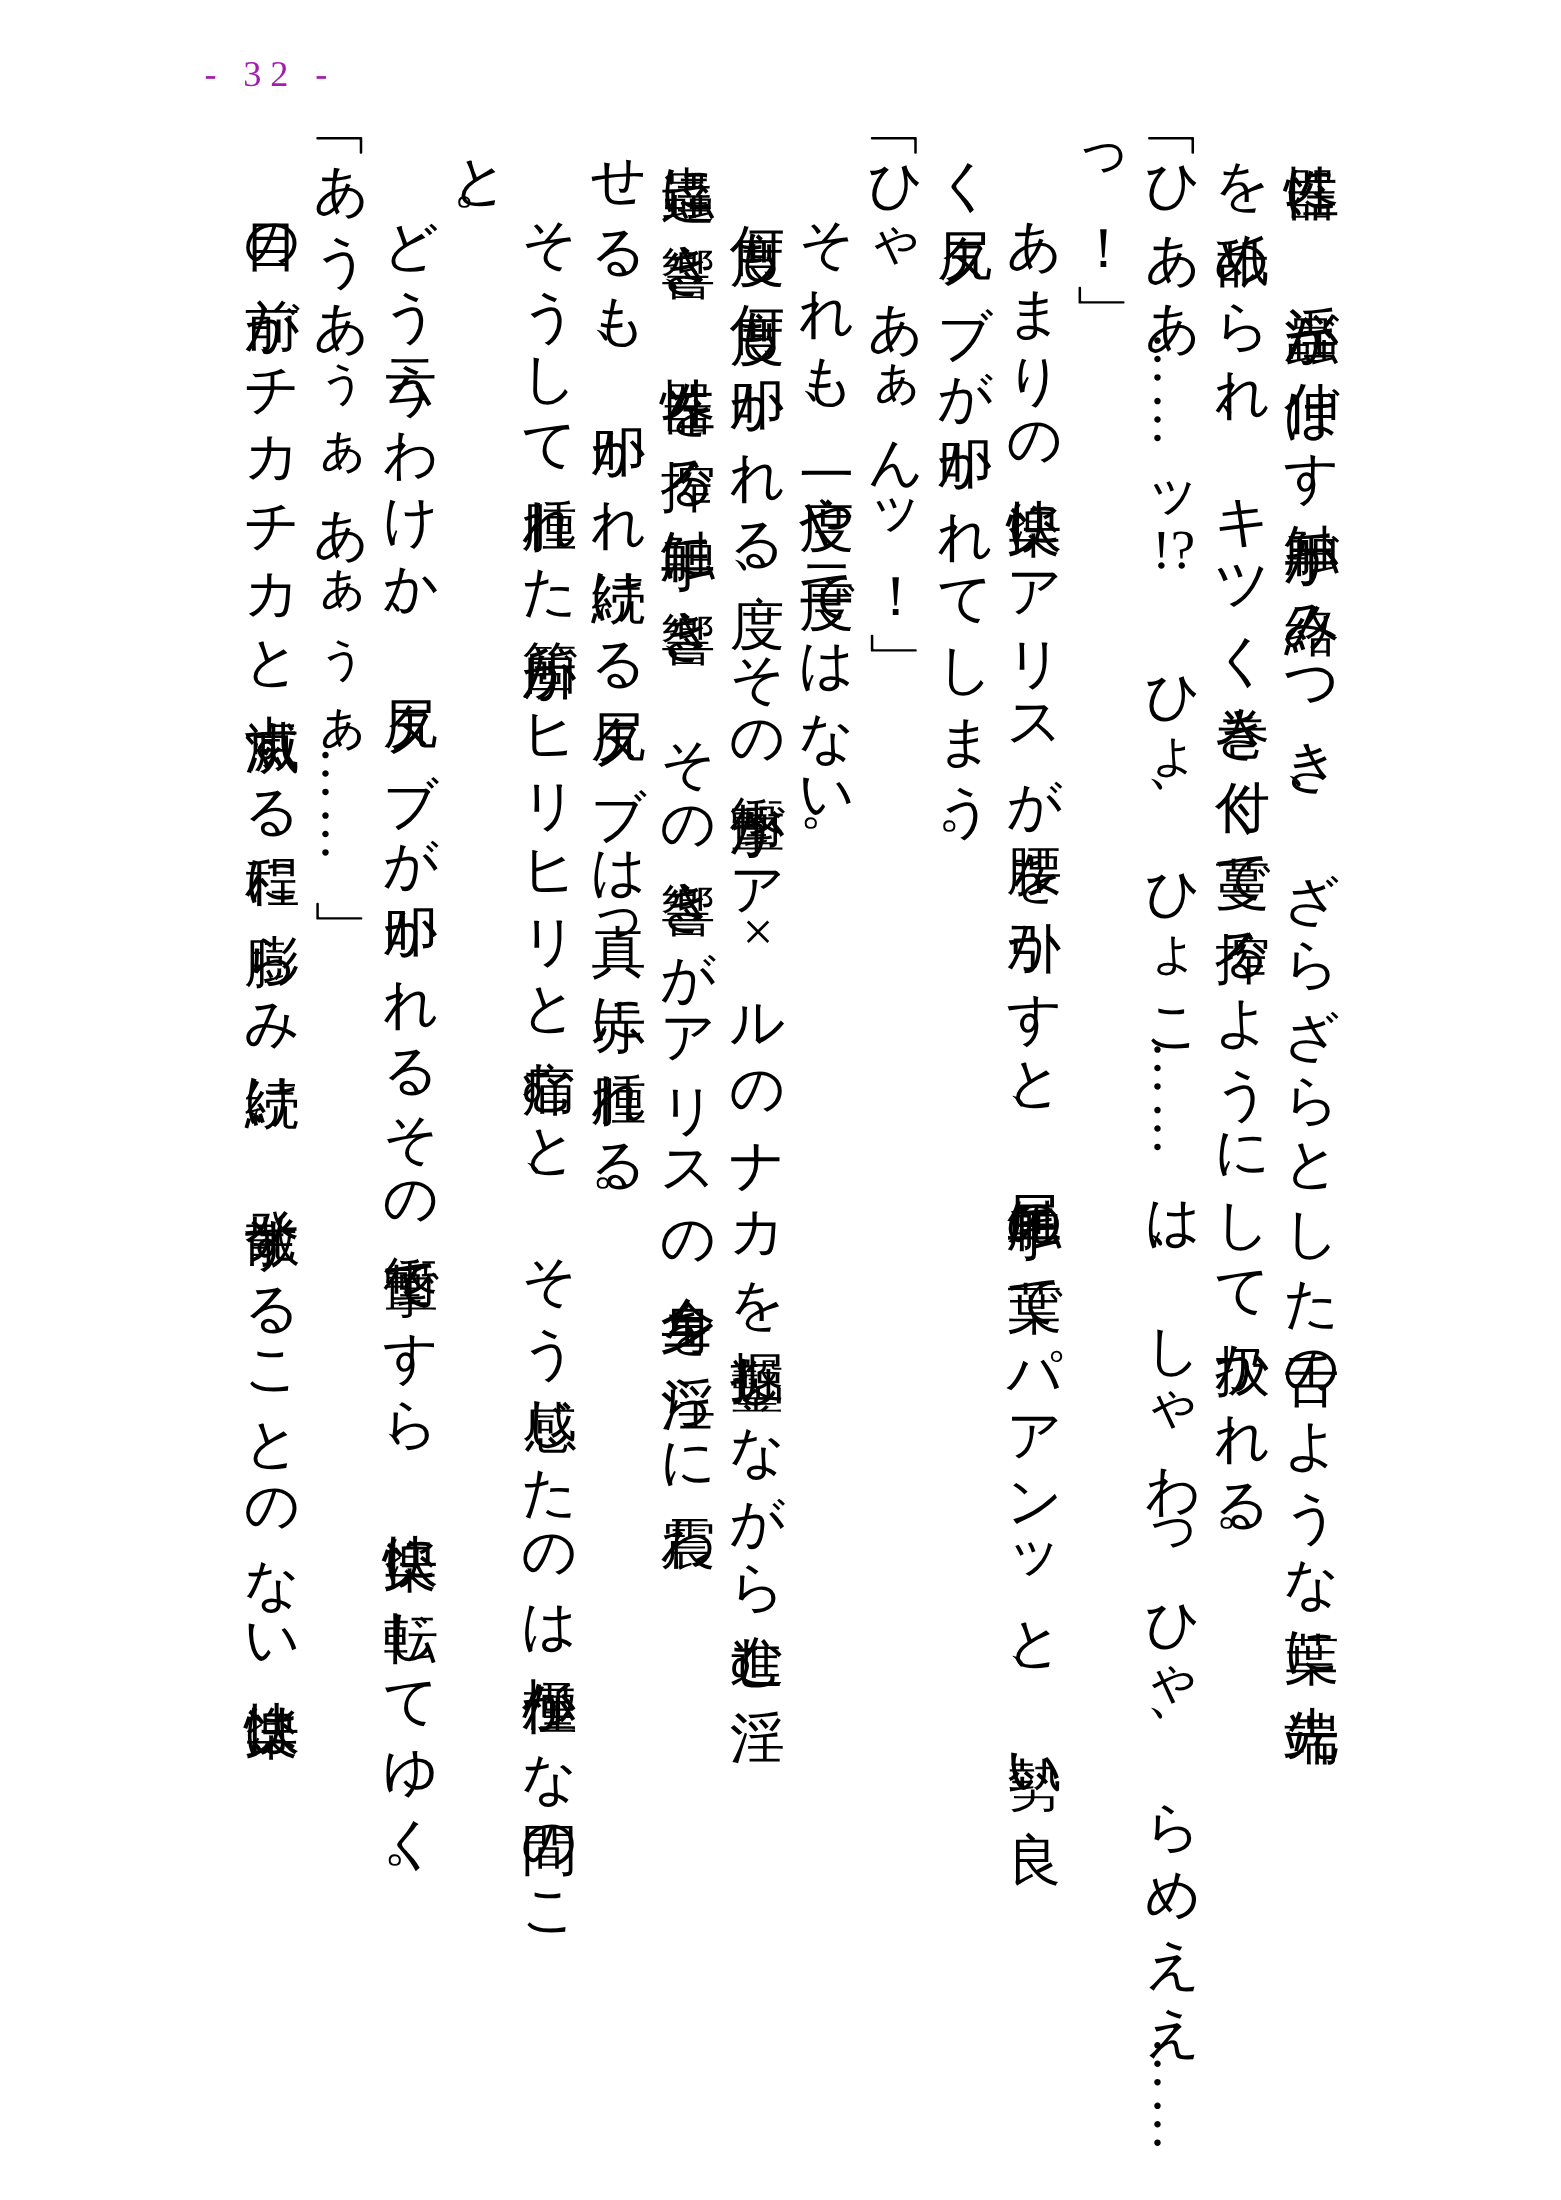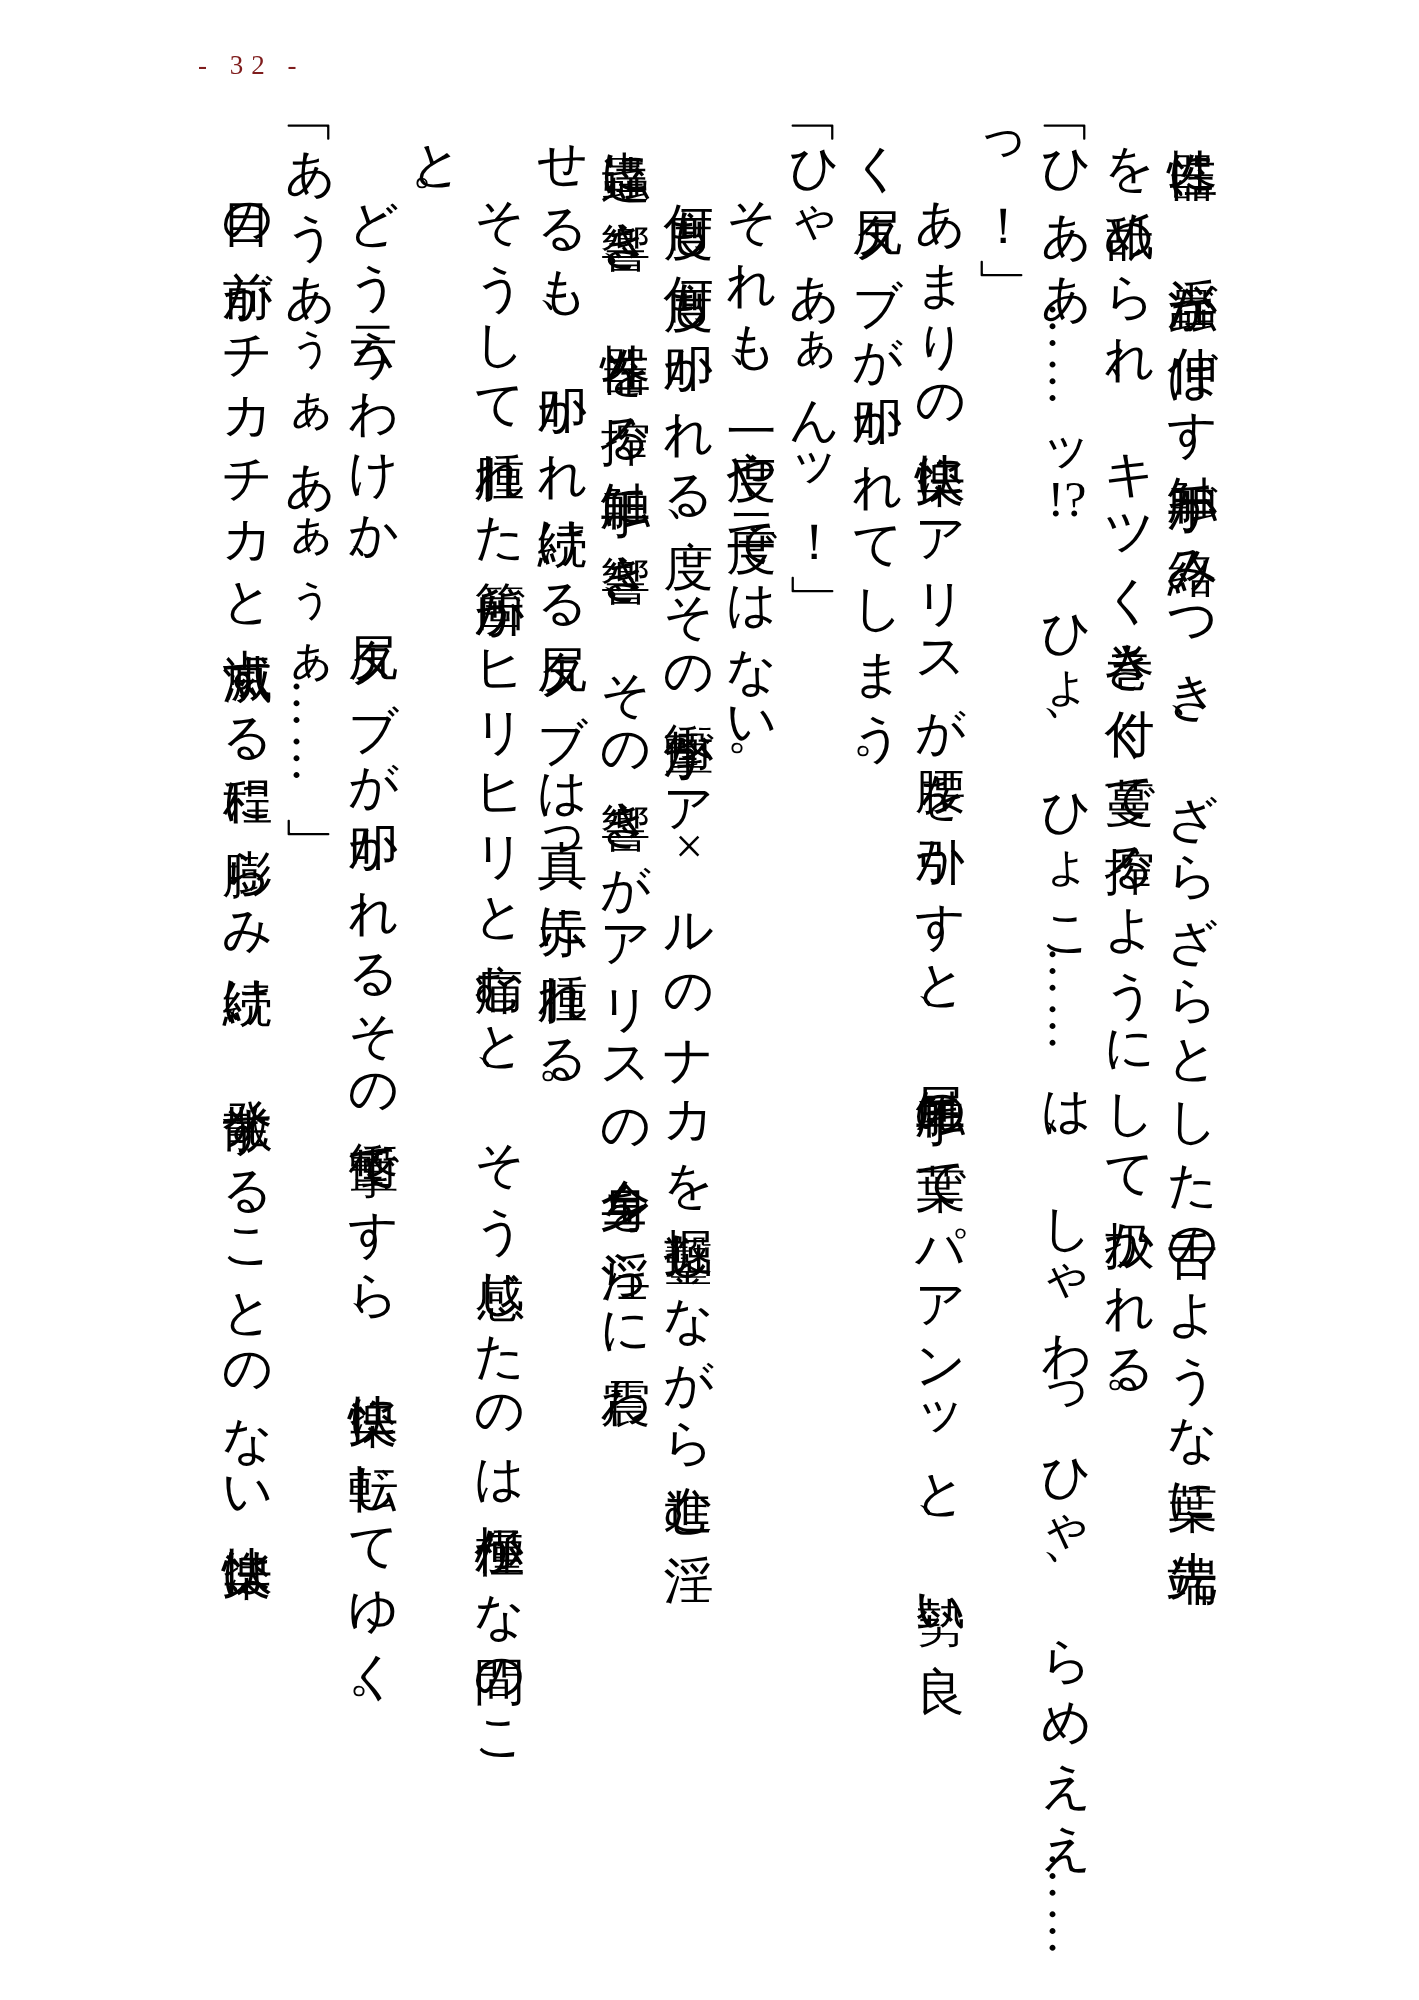--- a/index.html
+++ b/index.html
@@ -13,25 +13,24 @@
     height: 2000px;
     background: #ffffff;
     overflow: hidden;
     font-family: "Liberation Serif", "DejaVu Serif", serif;
     color: #000000;
   }
   .pagenum {
     position: absolute;
     left: 186px;
     top: 50px;
-    font-size: 27px;
+    font-size: 33px;
     letter-spacing: 8px;
     white-space: pre;
-    color: #7f1d1d;
-    margin-left: 12px;
+    color: #a21caf;
   }
   .text-body {
     position: absolute;
     top: 110px;
     right: 195px;
     height: 1880px;
     writing-mode: vertical-rl;
     -webkit-writing-mode: vertical-rl;
     text-orientation: mixed;
     -webkit-text-orientation: mixed;

